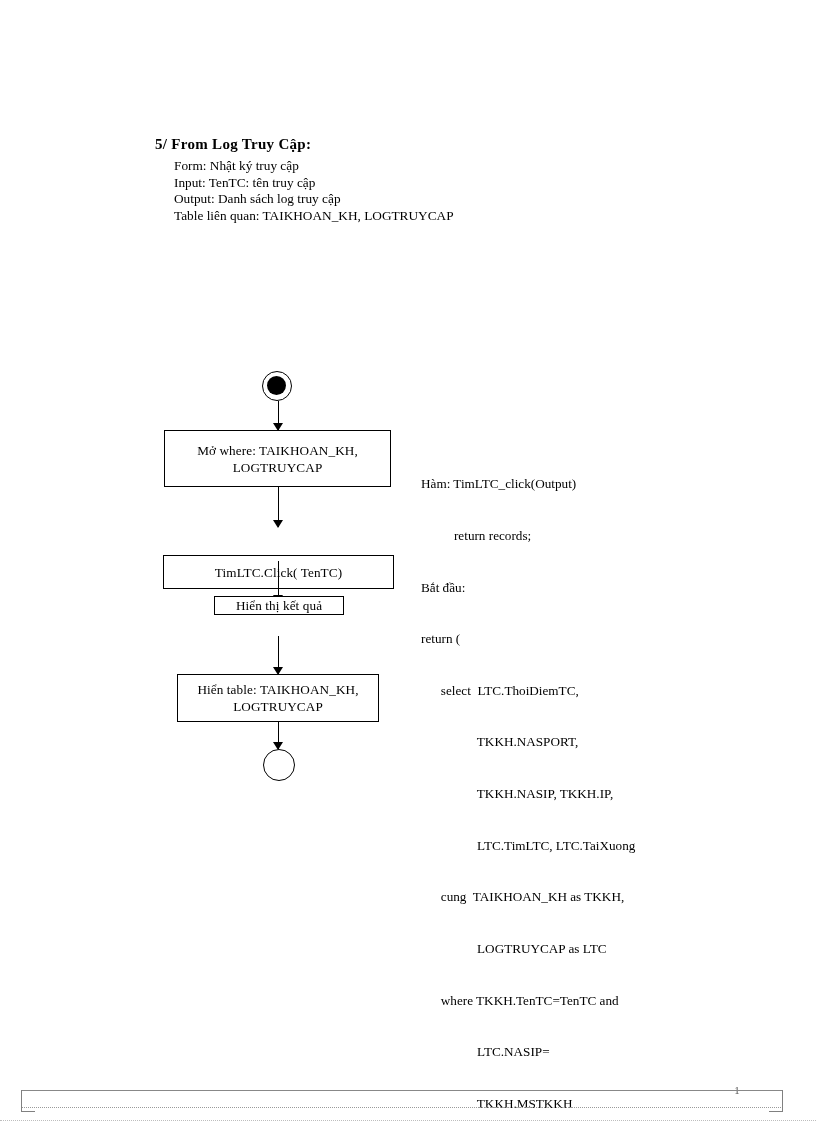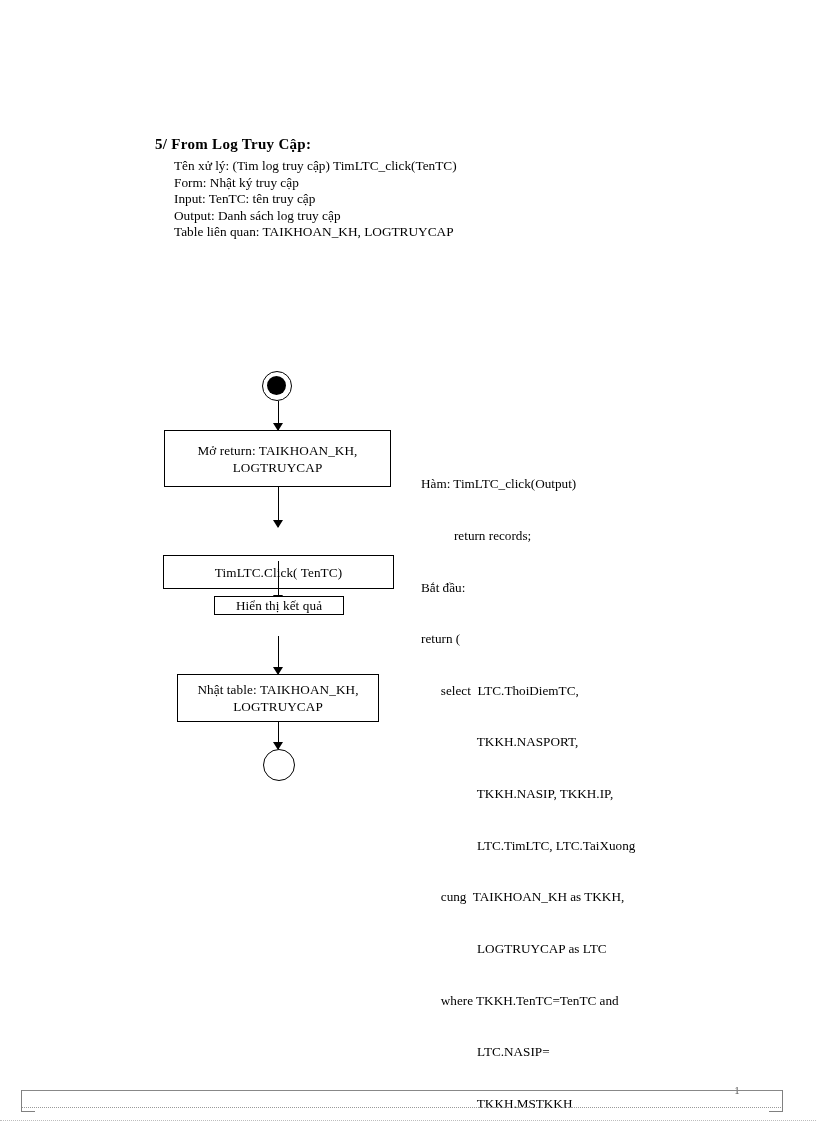--- a/index.html
+++ b/index.html
@@ -203,56 +203,55 @@
 </style>
 </head>
 <body>
 
 <div class="page">
 
 
   <div class="section-title">5/ From Log Truy  Cập:</div>
 
   <div class="spec-list">
-    <div class="spec-row">Tên xử lý:  (Tim log truy cập) TimLTC_click(TenTC)</div>
     <div class="spec-row">Form:  Nhật ký truy cập</div>
     <div class="spec-row">Input:  TenTC: tên truy cập</div>
     <div class="spec-row">Output:  Danh sách log truy cập</div>
     <div class="spec-row">Table liên  quan: TAIKHOAN_KH, LOGTRUYCAP</div>
   </div>
 
   <div class="flow">
 
     <div class="node-start"></div>
     <div class="conn" id="conn-1"></div>
 
     <div class="node-box" id="box-open">
       <span>
-        <span>Mở return: TAIKHOAN_KH,</span>
+        <span>Mở where: TAIKHOAN_KH,</span>
         <span>LOGTRUYCAP</span>
       </span>
     </div>
 
     <div class="conn" id="conn-2"></div>
 
     <div class="node-box" id="box-call">
       <span>TimLTC.Click( TenTC)</span>
     </div>
 
     <div class="conn" id="conn-3"></div>
 
     <div class="node-box" id="box-show">
       <span>Hiển thị kết quả</span>
     </div>
 
     <div class="conn" id="conn-4"></div>
 
     <div class="node-box" id="box-close">
       <span>
-        <span>Nhật table: TAIKHOAN_KH,</span>
+        <span>Hiển table: TAIKHOAN_KH,</span>
         <span>LOGTRUYCAP</span>
       </span>
     </div>
 
     <div class="conn" id="conn-5"></div>
     <div class="node-end"></div>
   </div>
 
   <div class="pseudocode">
     <div>Hàm: TimLTC_click(Output)</div>

